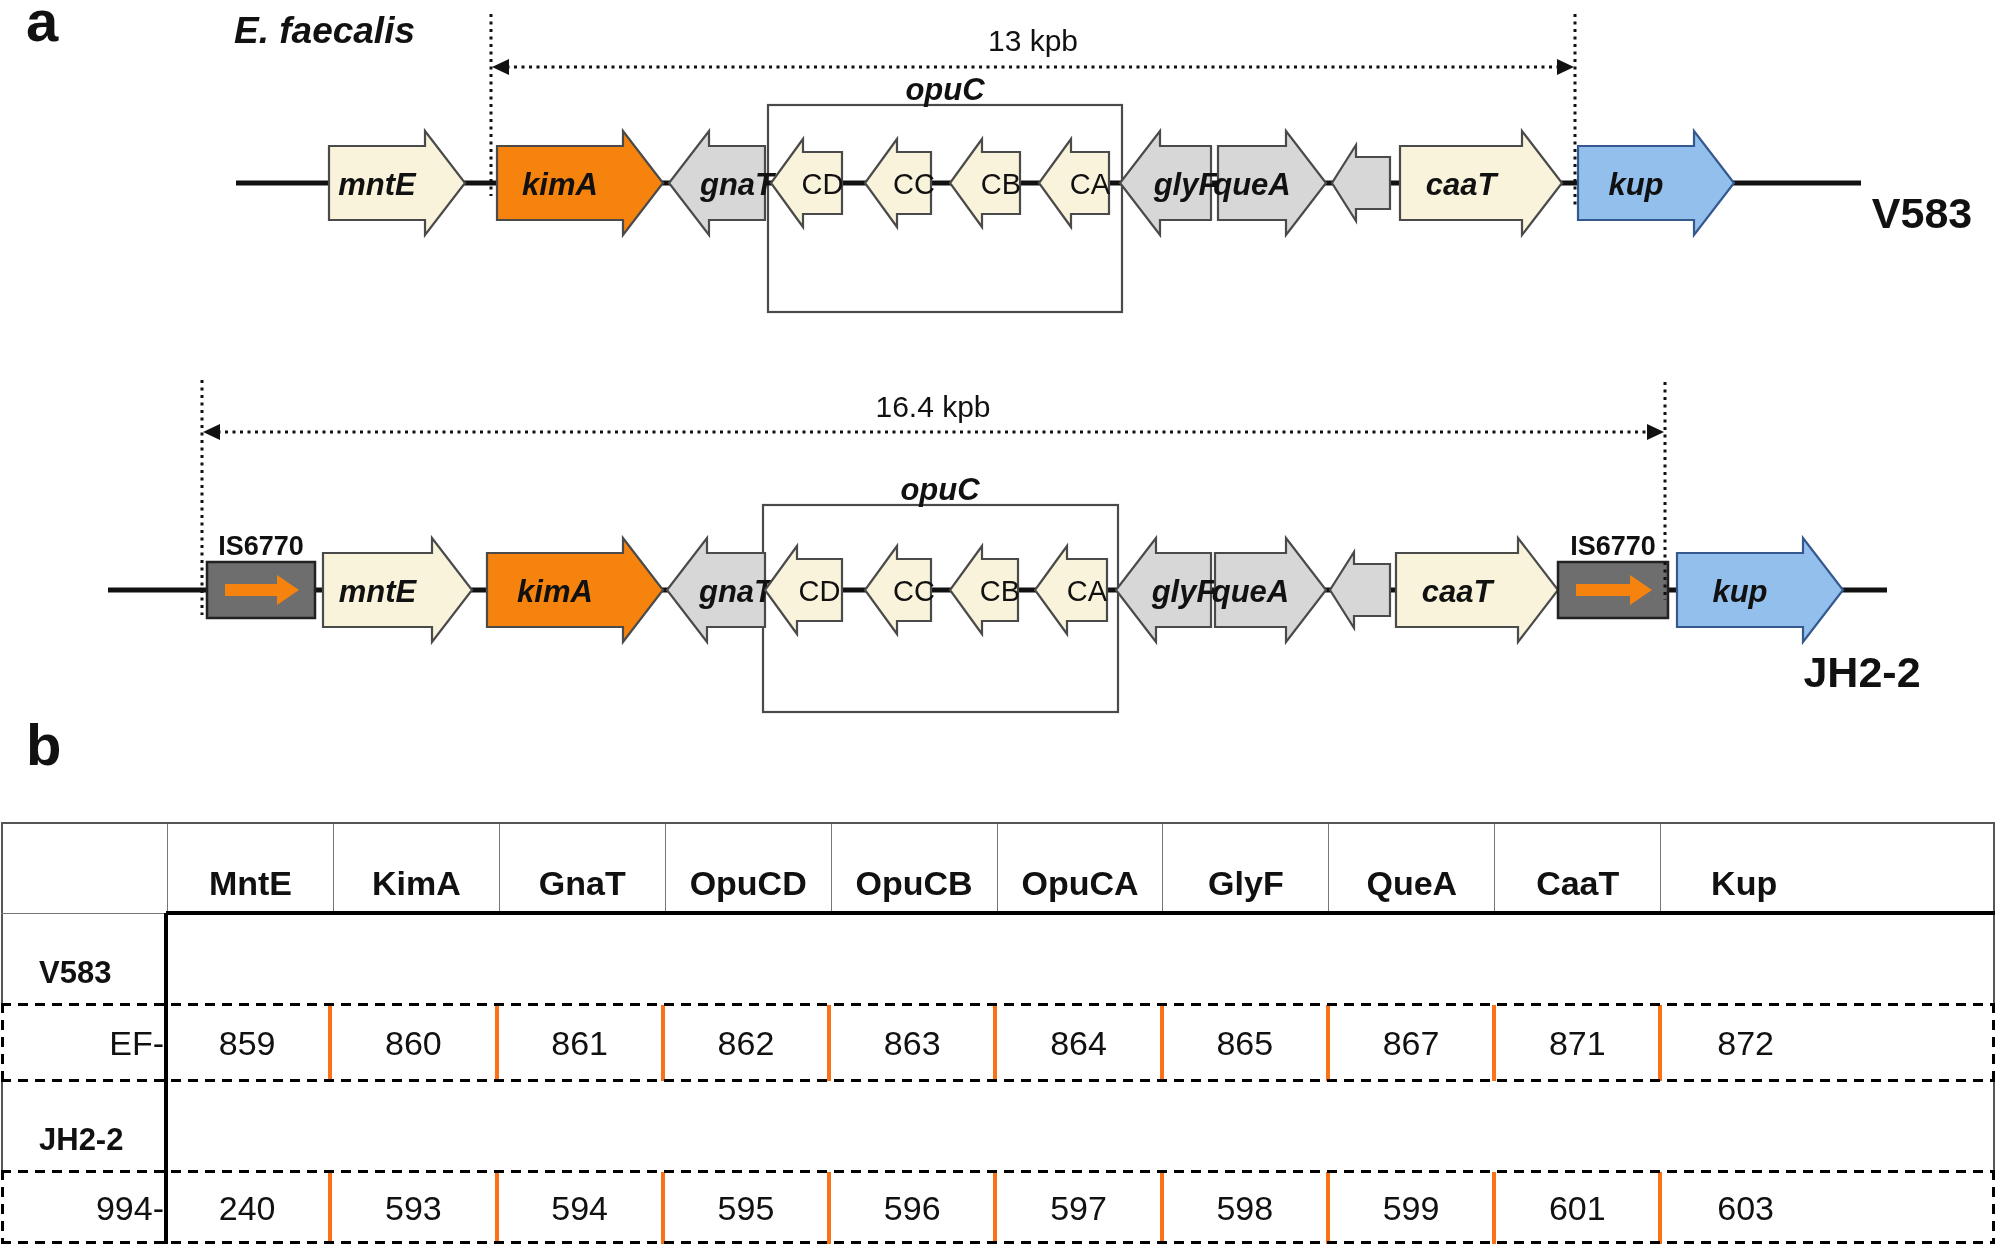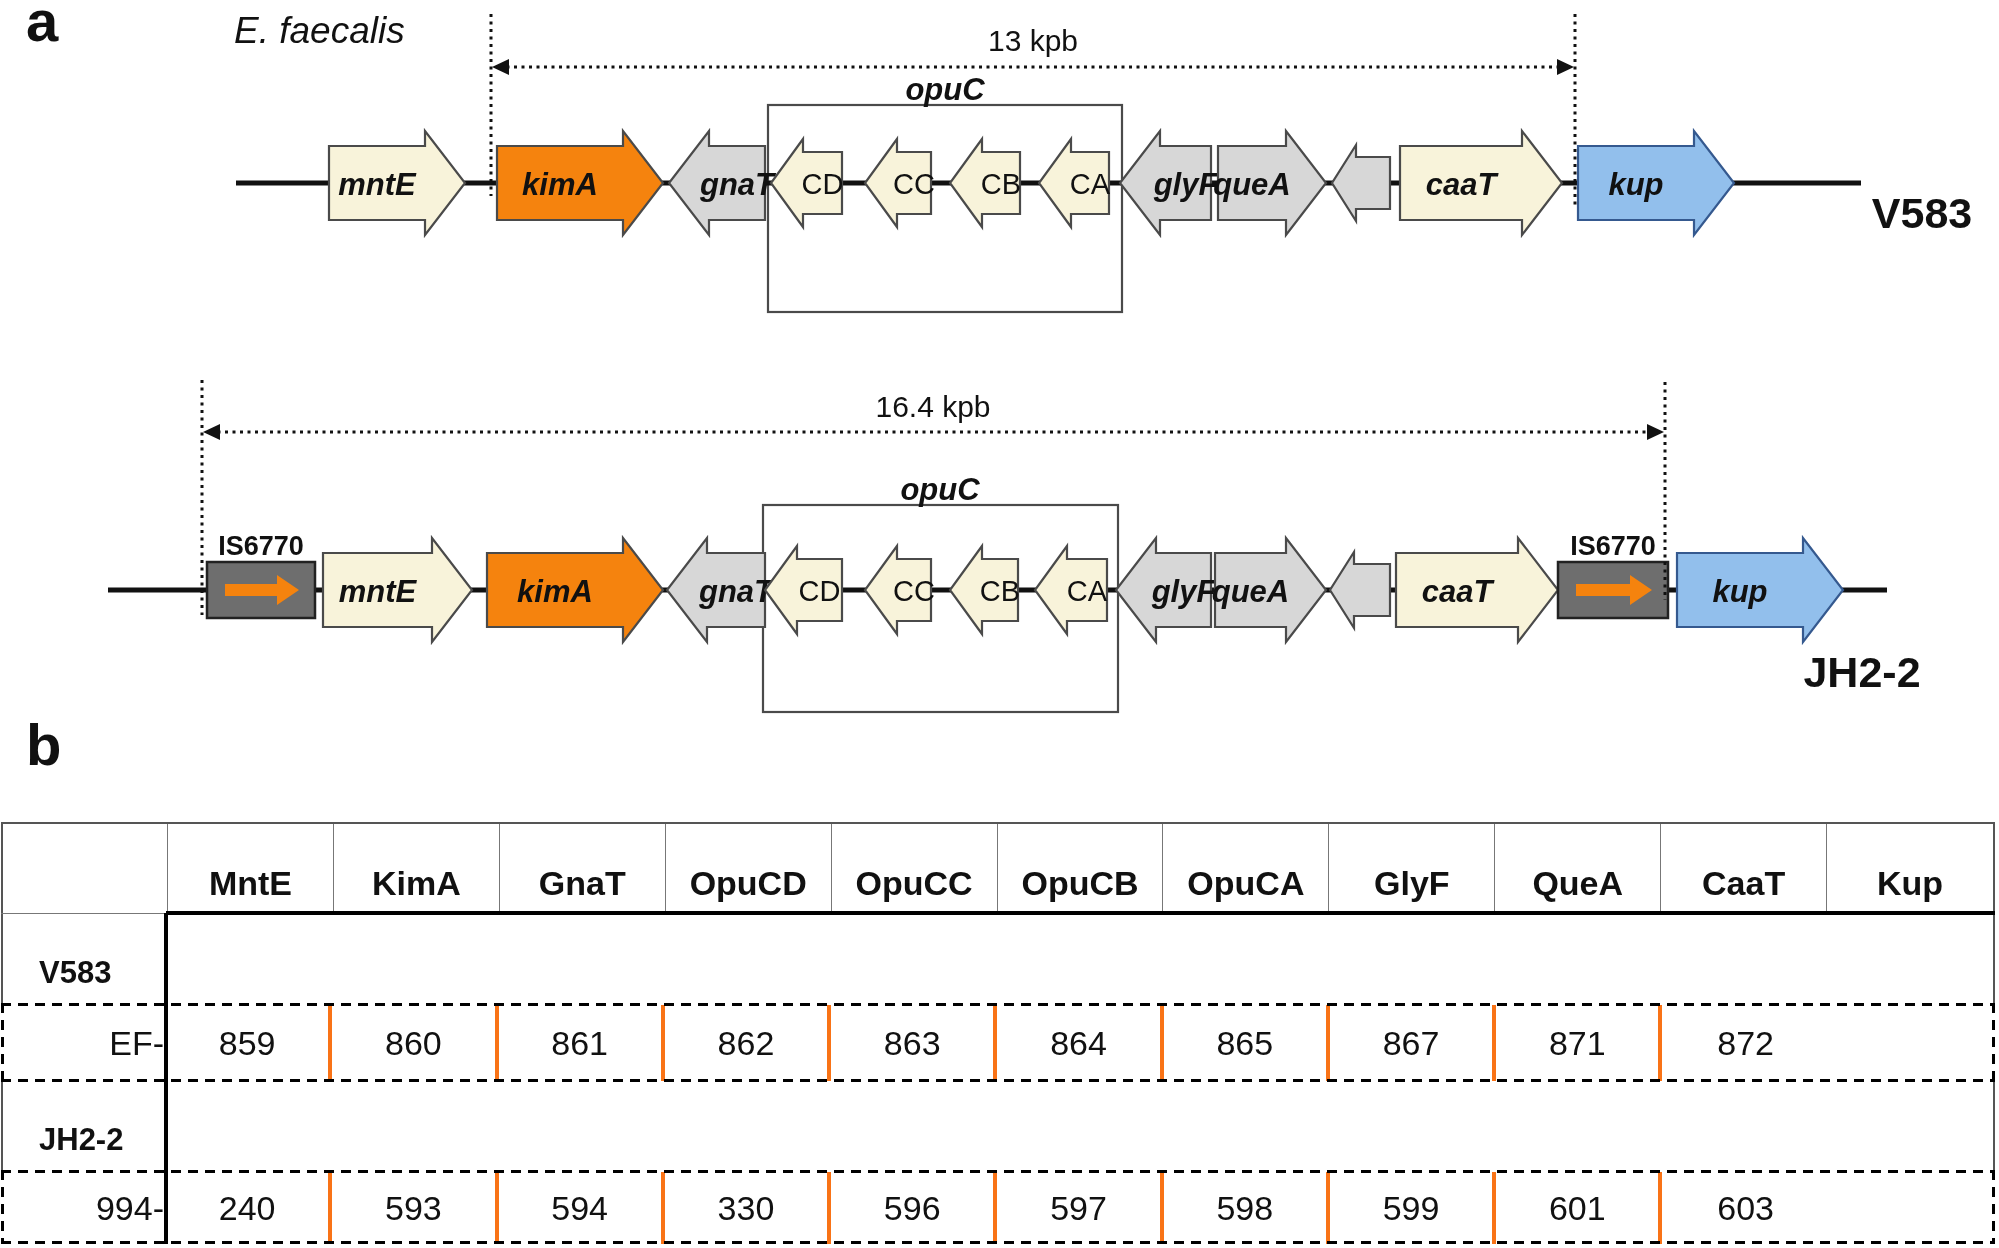--- a/index.html
+++ b/index.html
@@ -1,21 +1,21 @@
 <!DOCTYPE html>
 <html><head>
 <meta charset="utf-8">
 <style>
   html,body{margin:0;padding:0;background:#fff;}
   .page{position:relative;width:1999px;height:1248px;background:#ffffff;overflow:hidden;
         font-family:"Liberation Sans",sans-serif;color:#111;}
   .panel-label{position:absolute;font-size:58px;font-weight:bold;line-height:1;}
   #lblA{left:26px;top:-8px;}
   #lblB{left:26px;top:716px;}
-  #organism{position:absolute;left:234px;top:10px;font-size:37px;font-weight:normal;font-style:italic;}
+  #organism{position:absolute;left:234px;top:10px;font-size:37px;font-weight:bold;font-style:italic;}
   #geneSvg{position:absolute;left:0;top:0;}
 
   
   .tbl{position:absolute;left:1px;top:822px;width:1994px;height:424px;}
   .trow{display:grid;grid-template-columns:165px repeat(11,1fr);box-sizing:border-box;}
   .trow.header{height:91px;border-top:2px solid #555;border-left:2px solid #555;border-right:2px solid #555;}
   .hcell{border-right:1px solid #777;display:flex;align-items:flex-end;justify-content:center;
          padding-bottom:10px;font-size:34px;font-weight:bold;box-sizing:border-box;}
   .hcell:last-child{border-right:none;}
   .trow.labelrow{border-left:2px solid #555;border-right:2px solid #555;}
@@ -115,21 +115,20 @@
       <text x="1862" y="672" text-anchor="middle" dominant-baseline="central" fill="#111" font-family="&quot;Liberation Sans&quot;,sans-serif" font-size="43" font-weight="bold">JH2-2</text>
     </svg>
   <div id="lblB" class="panel-label">b</div>
   <div id="ptable" class="tbl">
       <div class="trow header">
         <div class="hcell"></div>
         <div class="hcell">MntE</div>
         <div class="hcell">KimA</div>
         <div class="hcell">GnaT</div>
         <div class="hcell">OpuCD</div>
-        <div class="hcell">OpuCC</div>
         <div class="hcell">OpuCB</div>
         <div class="hcell">OpuCA</div>
         <div class="hcell">GlyF</div>
         <div class="hcell">QueA</div>
         <div class="hcell">CaaT</div>
         <div class="hcell">Kup</div>
       </div>
       <div class="trow labelrow" style="height: 92px;">
         <div class="labelcell">V583</div>
         <div class="spacer"></div>
@@ -149,21 +148,21 @@
       </div>
       <div class="trow labelrow" style="height: 91px;">
         <div class="labelcell">JH2-2</div>
         <div class="spacer"></div>
       </div>
       <div class="trow valrow" style="height: 72px;">
         <div class="rowhead">994-</div>
         <div class="vcell">240</div>
         <div class="vcell">593</div>
         <div class="vcell">594</div>
-        <div class="vcell">330</div>
+        <div class="vcell">595</div>
         <div class="vcell">596</div>
         <div class="vcell">597</div>
         <div class="vcell">598</div>
         <div class="vcell">599</div>
         <div class="vcell">601</div>
         <div class="vcell last">603</div>
       </div>
       <div class="ov thinH" style="left: 0px; top: 91px; width: 165px; height: 1px;"></div>
       <div class="ov thickH" style="left: 165px; top: 89px; width: 1829px; height: 4px;"></div>
       <div class="ov thickV" style="left: 163px; top: 91px; width: 4px; height: 331px;"></div>

